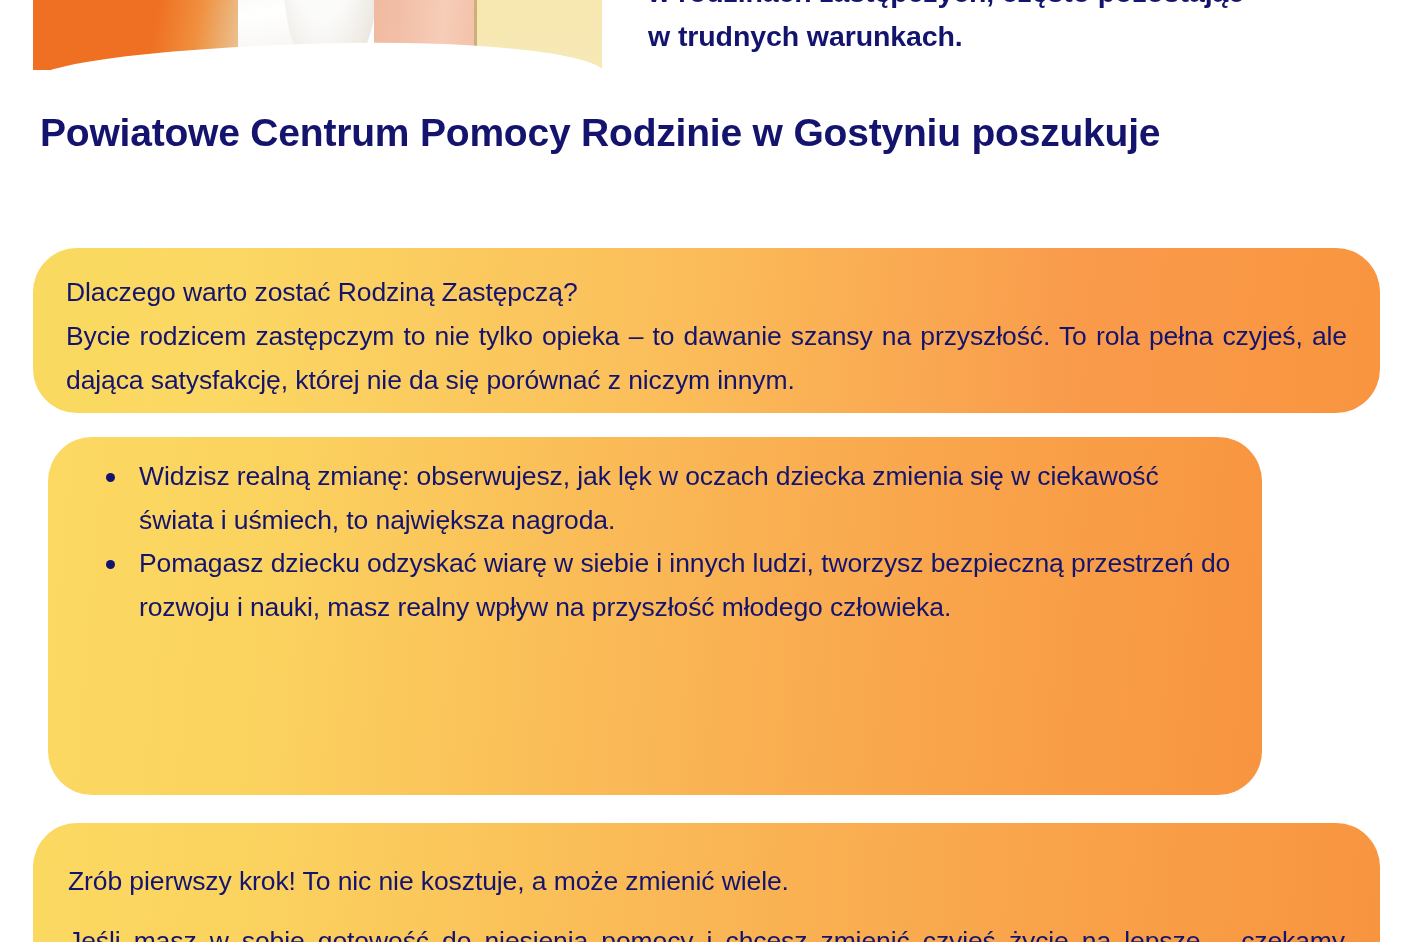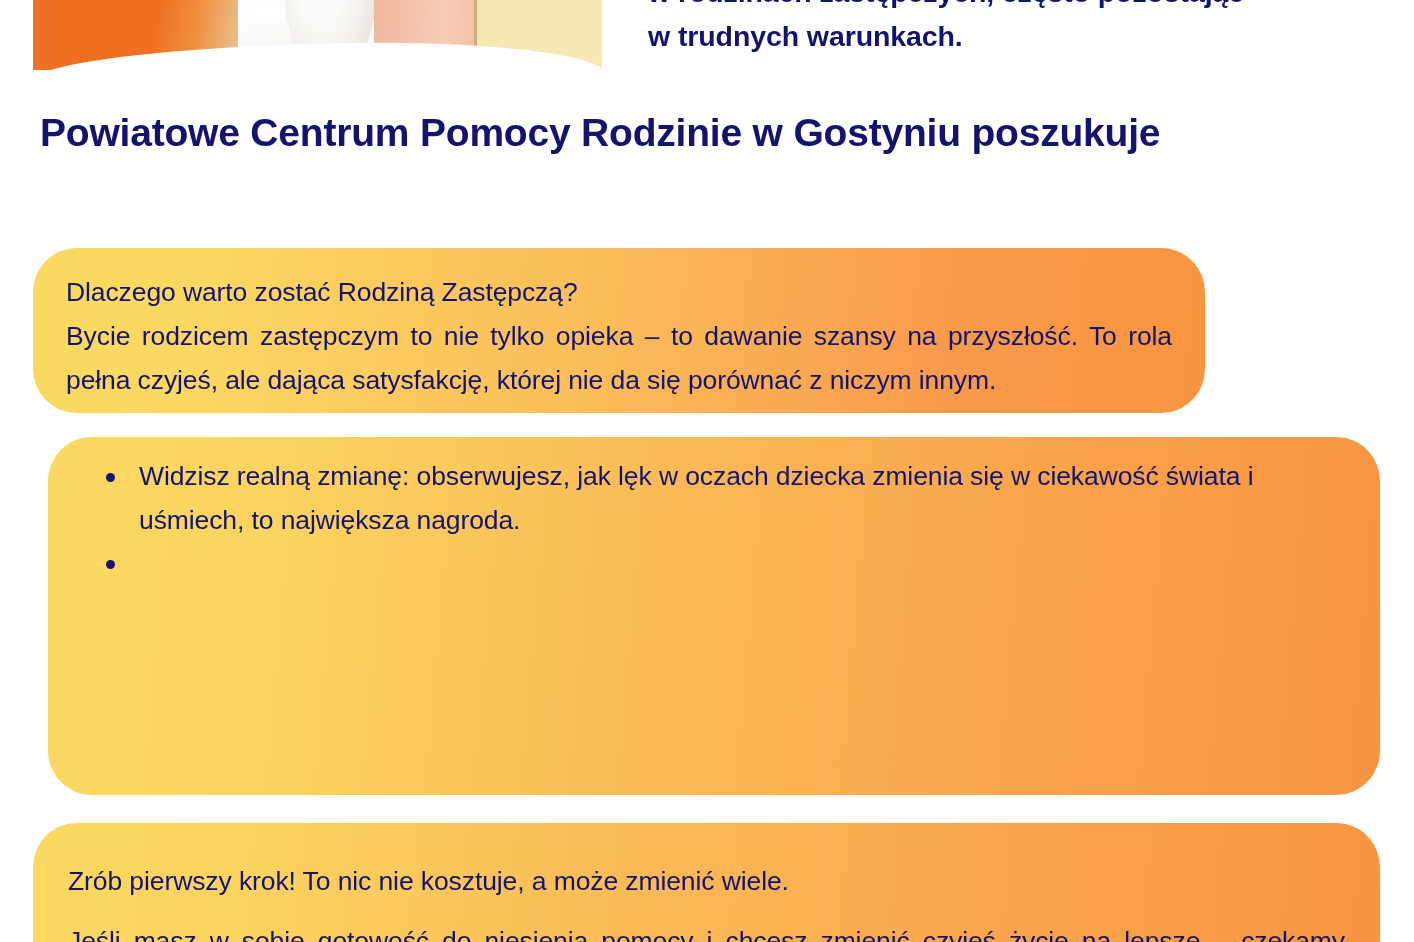--- a/index.html
+++ b/index.html
@@ -117,29 +117,29 @@
   
   .card {
     position: absolute;
     box-sizing: border-box;
     border-radius: 44px;
     color: #14146e;
   }
   .card-intro {
     left: 33px;
     top: 248px;
-    width: 1172px;
+    width: 1347px;
     height: 165px;
     background: linear-gradient(95deg, #f9d95f 0%, #fbd863 14%, #fbbd5a 48%, #f99a4b 78%, #f9953f 100%);
     padding: 22px 7px 0 7px;
   }
   .card-benefits {
     left: 48px;
     top: 437px;
-    width: 1332px;
+    width: 1214px;
     height: 358px;
     background: linear-gradient(95deg, #fbd963 0%, #fbd35f 18%, #fabb57 45%, #f9a54c 72%, #f89440 100%);
     padding: 18px 10px 0 10px;
   }
   .card-cta {
     left: 33px;
     top: 823px;
     width: 1347px;
     height: 160px;
     background: linear-gradient(95deg, #fbd961 0%, #fbd35f 16%, #fabb57 44%, #f9a54c 72%, #f89440 100%);
@@ -211,20 +211,21 @@
 </div>
 
 <div class="card card-benefits">
   <ul class="bullets">
     <li>
       <span class="dot"></span>
       <span>Widzisz realną zmianę: obserwujesz, jak lęk w oczach dziecka zmienia się w ciekawość świata i uśmiech, to największa nagroda.</span>
     </li>
     <li>
       <span class="dot"></span>
+      <span>Pomagasz dziecku odzyskać wiarę w siebie i innych ludzi, tworzysz bezpieczną przestrzeń do rozwoju i nauki, masz realny wpływ na przyszłość młodego człowieka.</span>
     </li>
   </ul>
 </div>
 
 <div class="card card-cta">
   <div class="body-text pad-x-cta">Zrób pierwszy krok! To nic nie kosztuje, a może zmienić wiele.</div>
   <div class="body-text just pad-x-cta">Jeśli masz w sobie gotowość do niesienia pomocy i chcesz zmienić czyjeś życie na lepsze – czekamy właśnie na Ciebie.</div>
 </div>
 
 </body></html>

